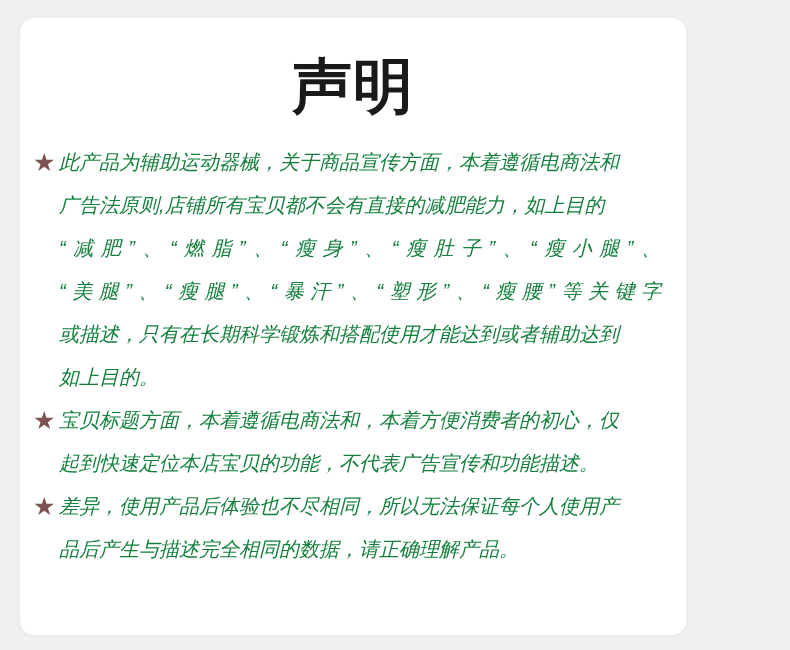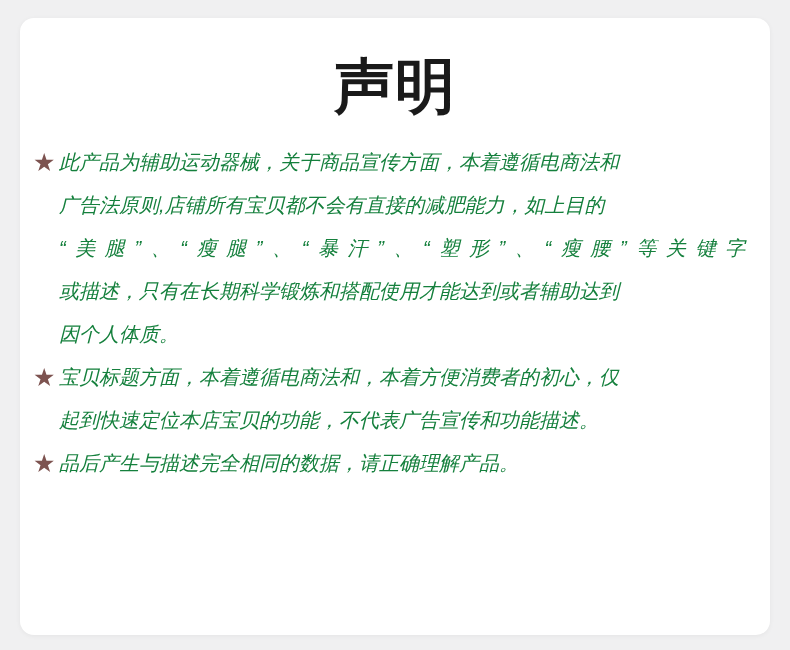--- a/index.html
+++ b/index.html
@@ -8,21 +8,21 @@
     width: 790px;
     height: 650px;
     background: #f0f0f1;
     font-family: "Liberation Sans", sans-serif;
     overflow: hidden;
   }
   .card {
     position: absolute;
     left: 20px;
     top: 18px;
-    width: 750px;
+    width: 666px;
     height: 617px;
     background: #ffffff;
     border-radius: 14px;
     box-shadow: 0 1px 5px rgba(0,0,0,0.05);
     overflow: hidden;
     box-sizing: border-box;
   }
   .title {
     margin-top: 36px;
     text-align: center;
@@ -71,35 +71,37 @@
 <div class="card">
   <div class="title">声明</div>
 
   <div class="content">
 
     <div class="bullet">
       <span class="star">★</span>
       <div class="text">
         <div class="line">此产品为辅助运动器械，关于商品宣传方面，本着遵循电商法和</div>
         <div class="line">广告法原则,店铺所有宝贝都不会有直接的减肥能力，如上目的</div>
+        <div class="line spread">“减肥”、“燃脂”、“瘦身”、“瘦肚子”、“瘦小腿”、</div>
         <div class="line spread">“美腿”、“瘦腿”、“暴汗”、“塑形”、“瘦腰”等关键字</div>
         <div class="line">或描述，只有在长期科学锻炼和搭配使用才能达到或者辅助达到</div>
-        <div class="line">因个人体质。</div>
+        <div class="line">如上目的。</div>
       </div>
     </div>
 
     <div class="bullet">
       <span class="star">★</span>
       <div class="text">
         <div class="line">宝贝标题方面，本着遵循电商法和，本着方便消费者的初心，仅</div>
         <div class="line">起到快速定位本店宝贝的功能，不代表广告宣传和功能描述。</div>
       </div>
     </div>
 
     <div class="bullet">
       <span class="star">★</span>
       <div class="text">
+        <div class="line">差异，使用产品后体验也不尽相同，所以无法保证每个人使用产</div>
         <div class="line">品后产生与描述完全相同的数据，请正确理解产品。</div>
       </div>
     </div>
 
   </div>
 </div>
 
 </body></html>

